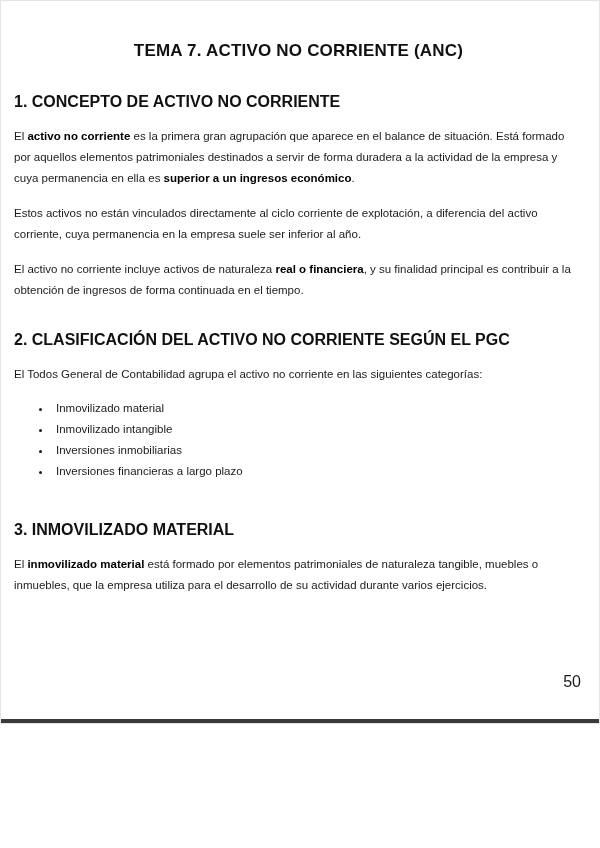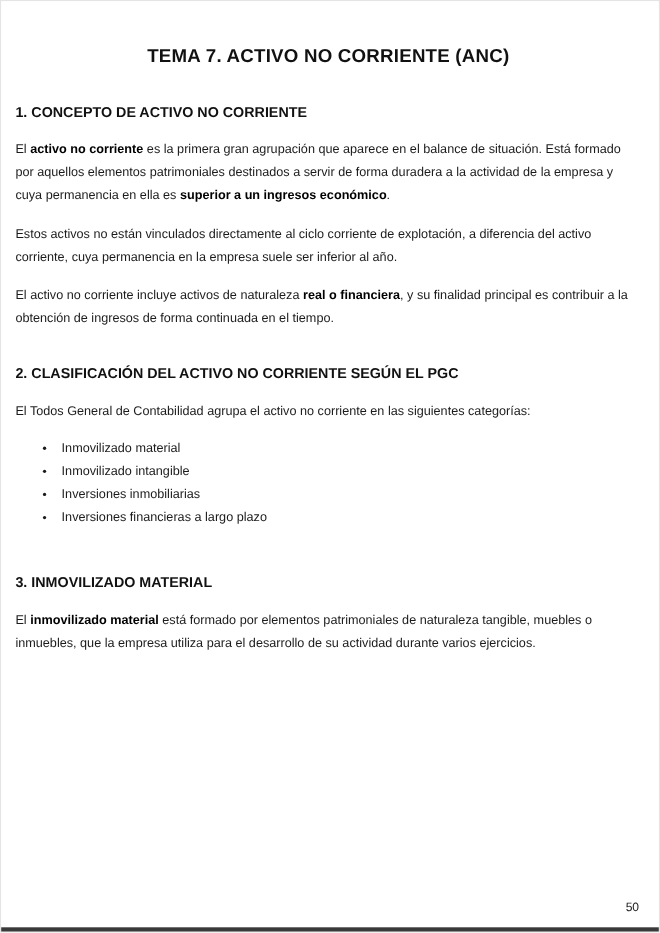--- a/index.html
+++ b/index.html
@@ -3,41 +3,41 @@
 <meta charset="utf-8">
 <style>
   html, body {
     margin: 0;
     padding: 0;
     background: #ffffff;
   }
   .page {
     position: relative;
     width: 600px;
-    height: 848px;
+    height: 724px;
     box-sizing: border-box;
     background: #ffffff;
     border: 1px solid #e4e4e4;
     font-family: "Liberation Sans", sans-serif;
     color: #1b1b1b;
     padding: 38px 16px 0 13px;
     overflow: hidden;
   }
   .title {
     margin: 0;
     text-align: center;
     font-size: 17px;
     font-weight: 700;
     line-height: 24px;
     letter-spacing: 0.2px;
     color: #111;
   }
   .section-heading {
     margin: 30px 0 16px 0;
-    font-size: 13px;
+    font-size: 16px;
     font-weight: 700;
     line-height: 17px;
     color: #111;
   }
   .sub-heading {
     margin: 22px 0 14px 0;
     font-size: 11.5px;
     font-weight: 700;
     line-height: 16px;
     color: #111;
@@ -65,22 +65,22 @@
   }
   .outro {
     margin-top: 44px;
   }
   .section3-heading {
     margin-top: 40px;
   }
   .page-number {
     position: absolute;
     right: 18px;
-    bottom: 16px;
-    font-size: 11px;
+    bottom: 32px;
+    font-size: 16px;
     color: #1b1b1b;
   }
   .bottom-edge {
     position: absolute;
     left: 0;
     right: 0;
     bottom: 0;
     height: 4px;
     background: #3a3a3a;
   }

